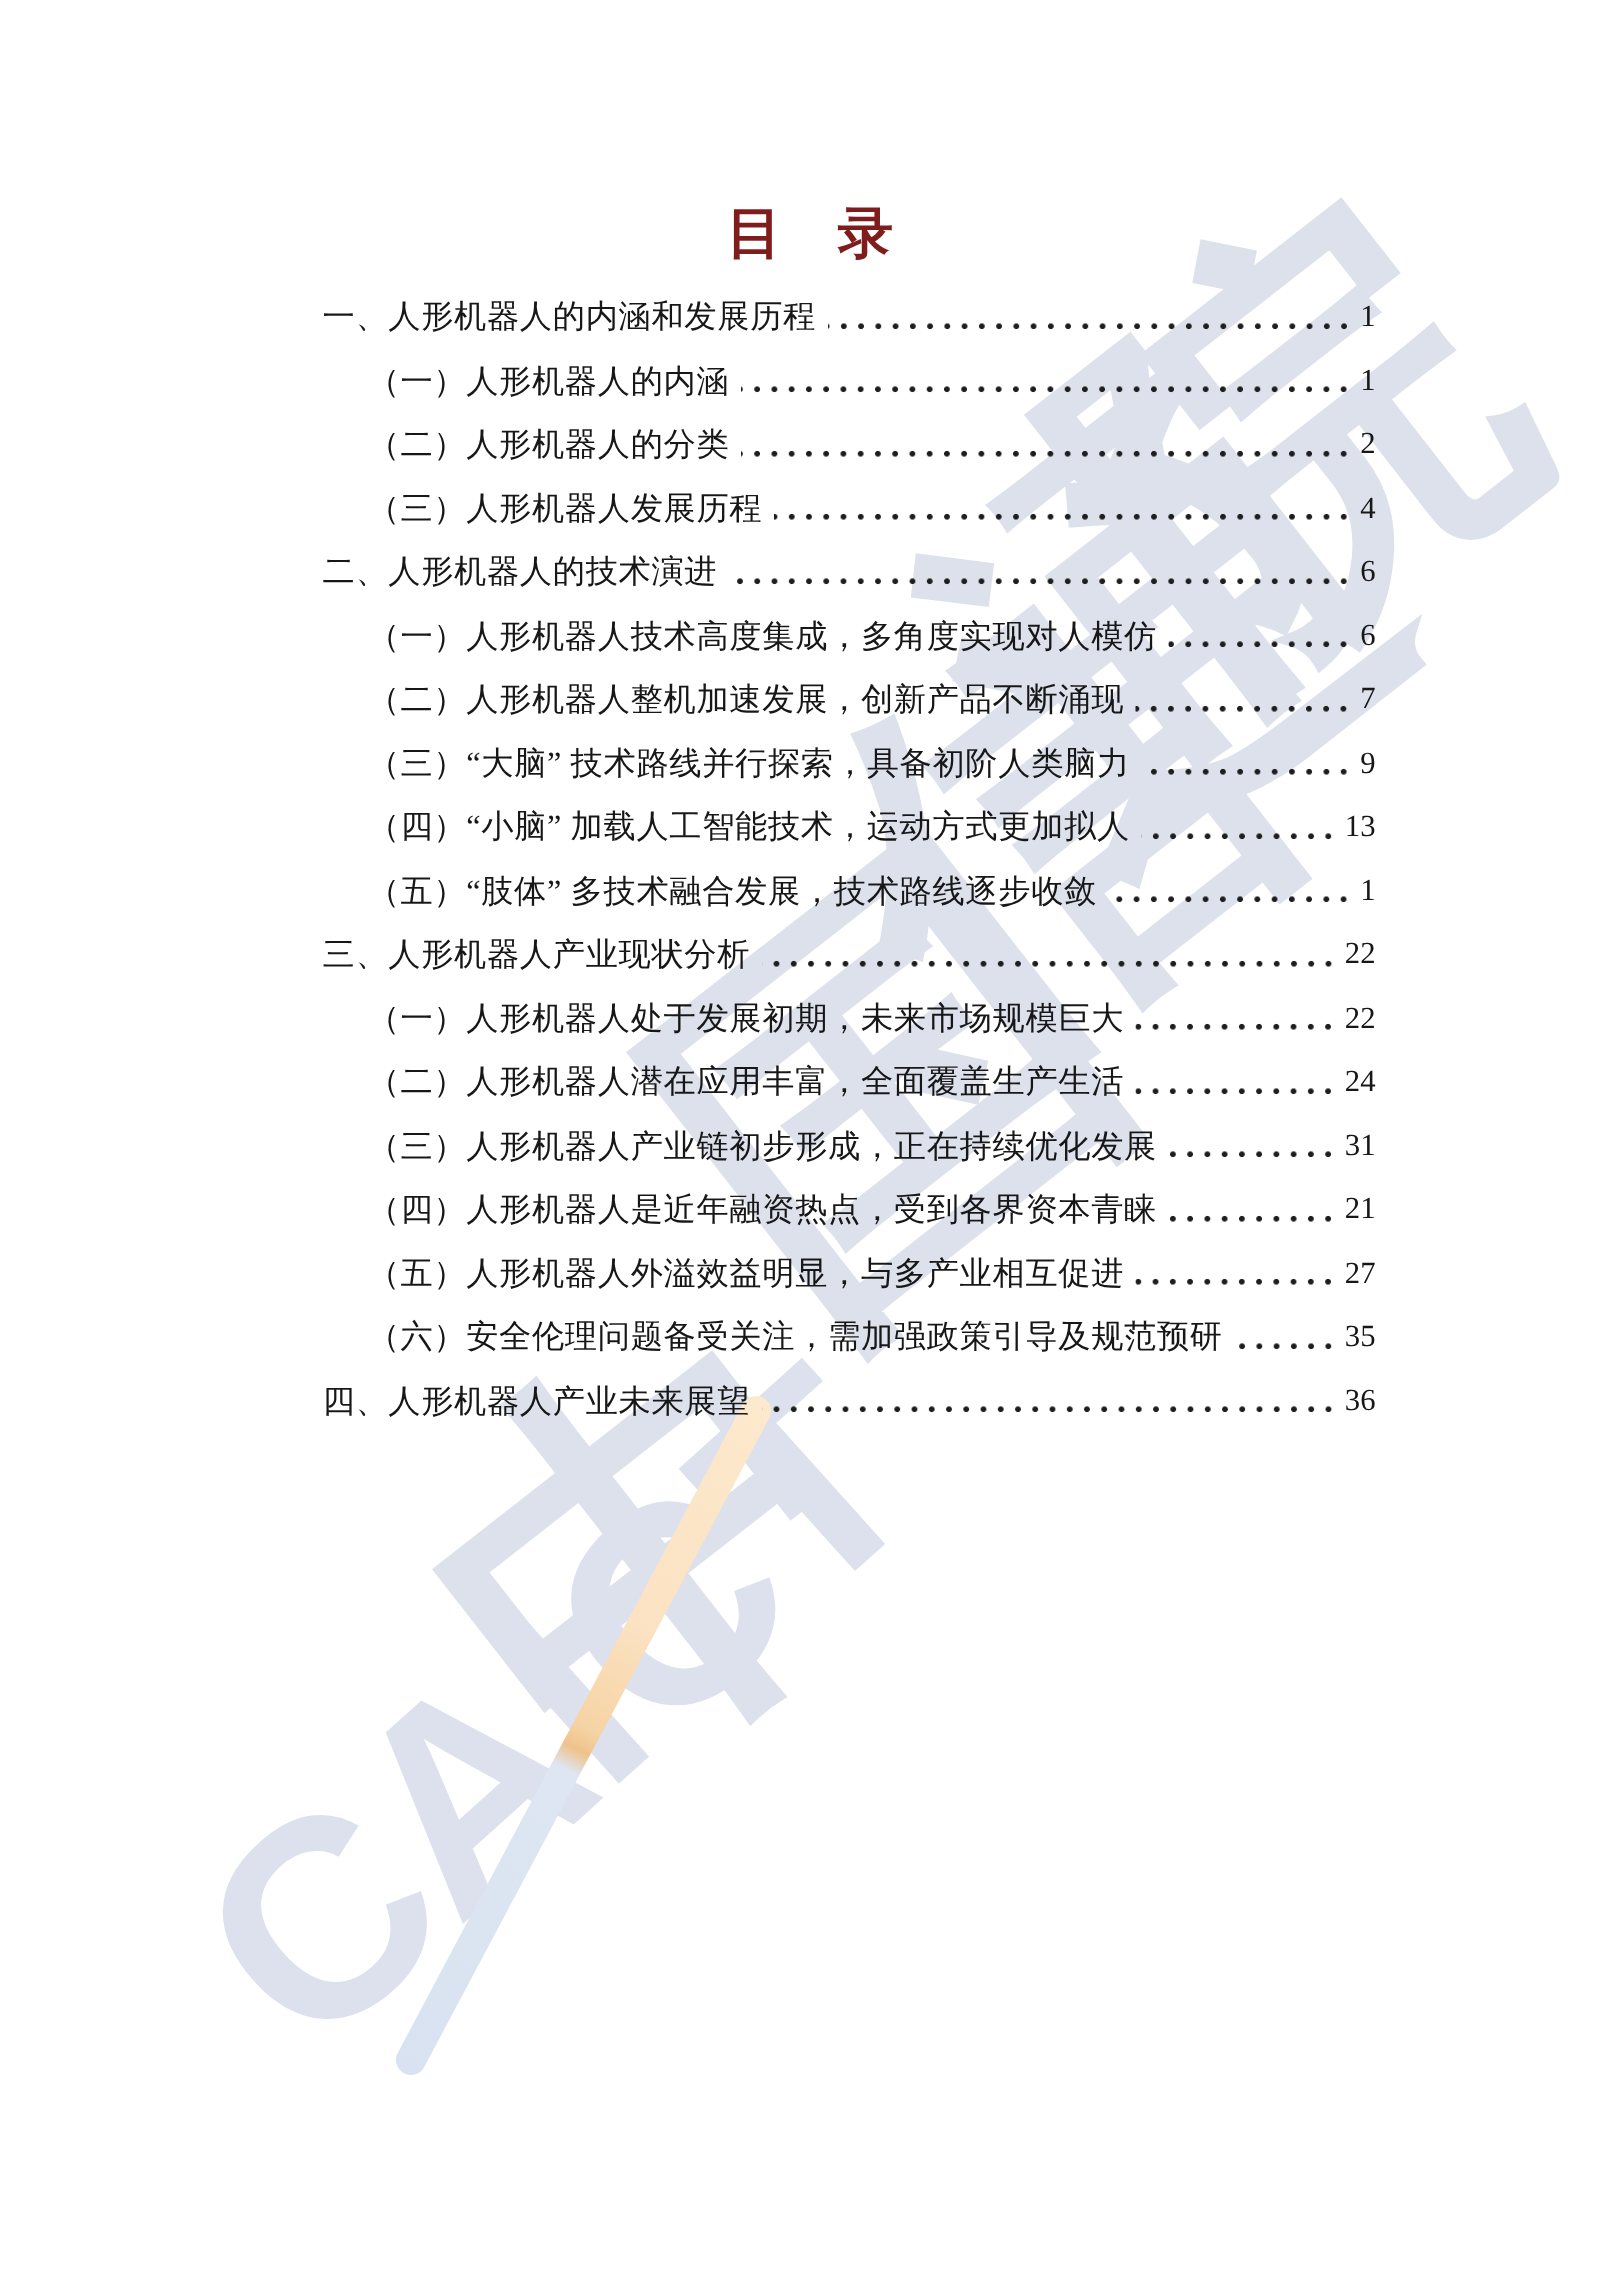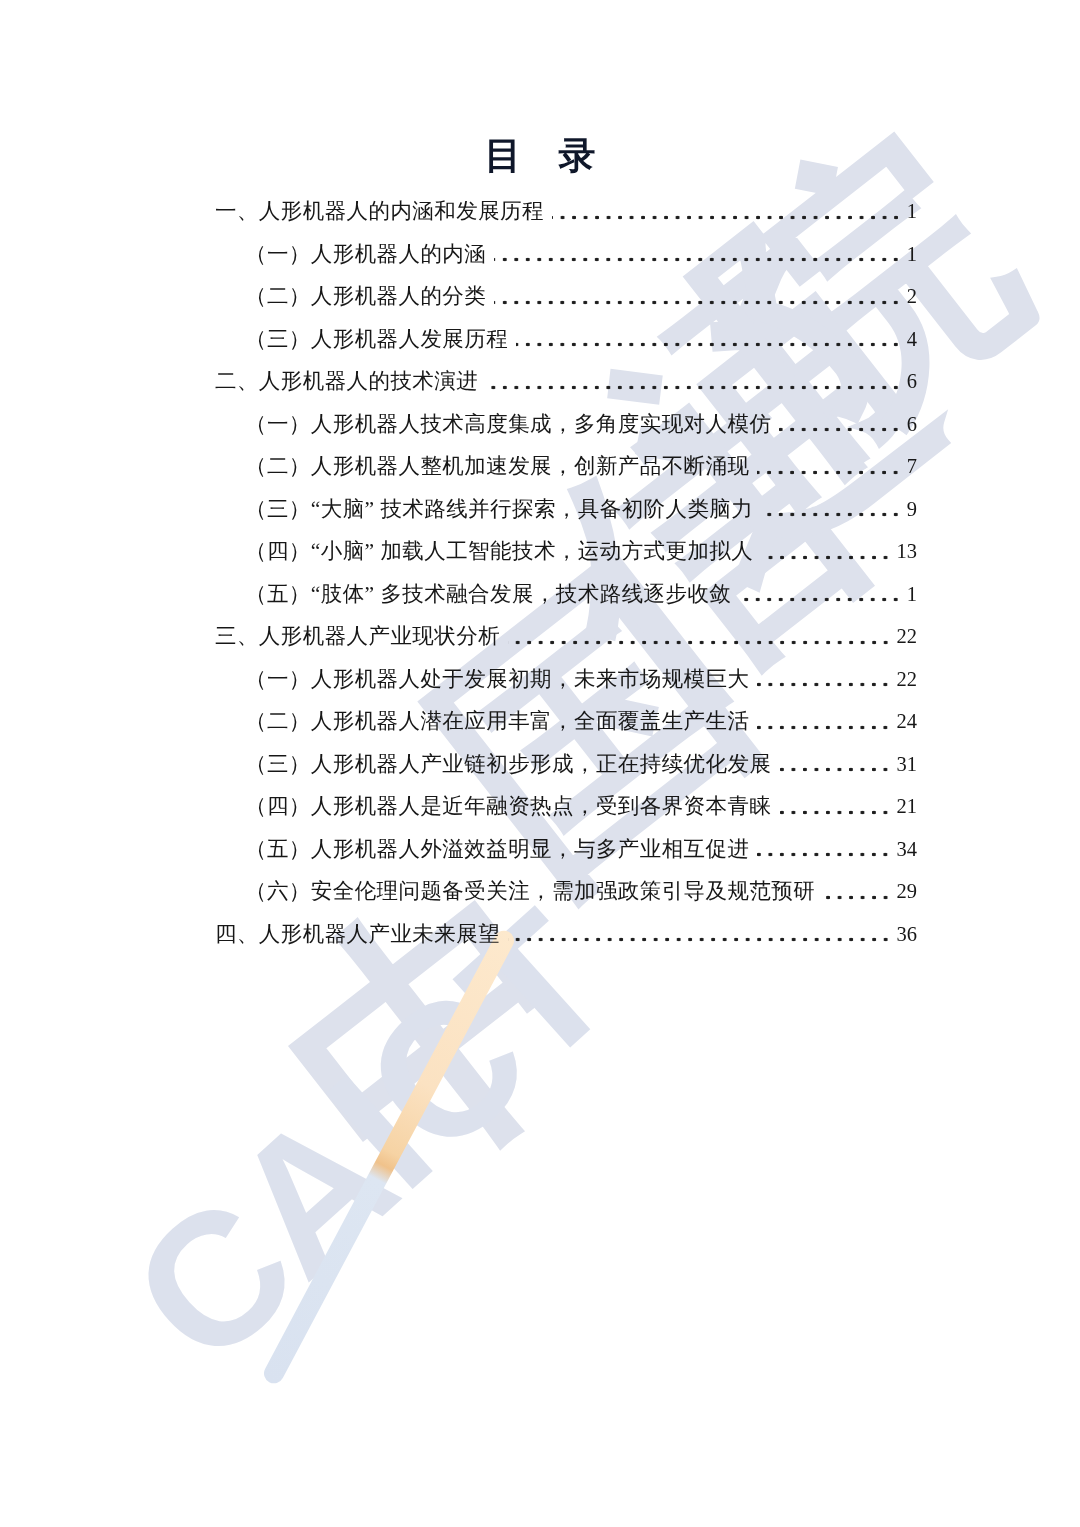--- a/index.html
+++ b/index.html
@@ -46,21 +46,21 @@
   }
   
   .title{
     position:relative;z-index:1;
     margin:0;padding-top:132px;
     height:50px;
     text-align:center;
     font-family:"Liberation Sans","DejaVu Sans",sans-serif;
     font-weight:700;
     font-size:37px;line-height:48px;
-    color:#0f172a;
+    color:#7f1d1d;
   }
   .toc{
     position:relative;z-index:1;
     margin:8px 163px 0 215px;
   }
   .toc-row{
     display:flex;
     height:42.5px;
     align-items:center;
     font-size:21.5px;
@@ -176,26 +176,26 @@
     <span class="toc-page">31</span>
   </div>
       <div class="toc-row lvl2">
     <span class="toc-label">（四）人形机器人是近年融资热点，受到各界资本青睐</span>
     <span class="toc-dots"></span>
     <span class="toc-page">21</span>
   </div>
       <div class="toc-row lvl2">
     <span class="toc-label">（五）人形机器人外溢效益明显，与多产业相互促进</span>
     <span class="toc-dots"></span>
-    <span class="toc-page">34</span>
+    <span class="toc-page">27</span>
   </div>
       <div class="toc-row lvl2">
     <span class="toc-label">（六）安全伦理问题备受关注，需加强政策引导及规范预研</span>
     <span class="toc-dots"></span>
-    <span class="toc-page">29</span>
+    <span class="toc-page">35</span>
   </div>
       <div class="toc-row lvl1">
     <span class="toc-label">四、人形机器人产业未来展望</span>
     <span class="toc-dots"></span>
     <span class="toc-page">36</span>
   </div>
     </nav>
 
 </div>
 

